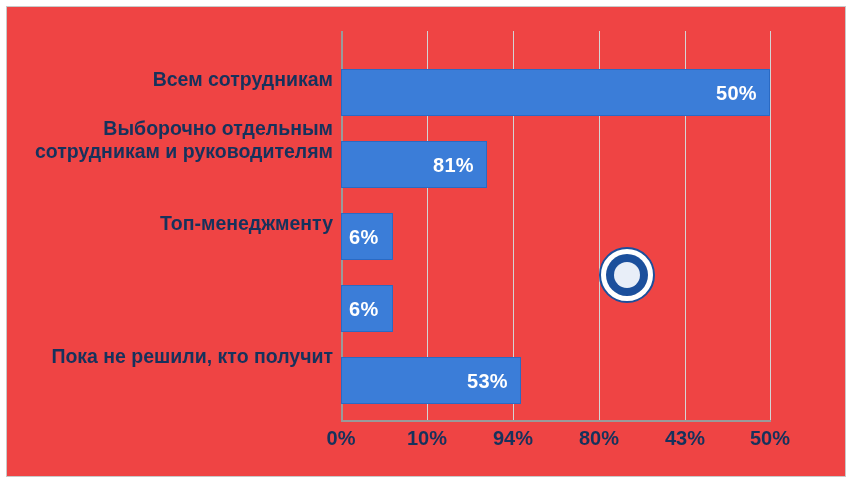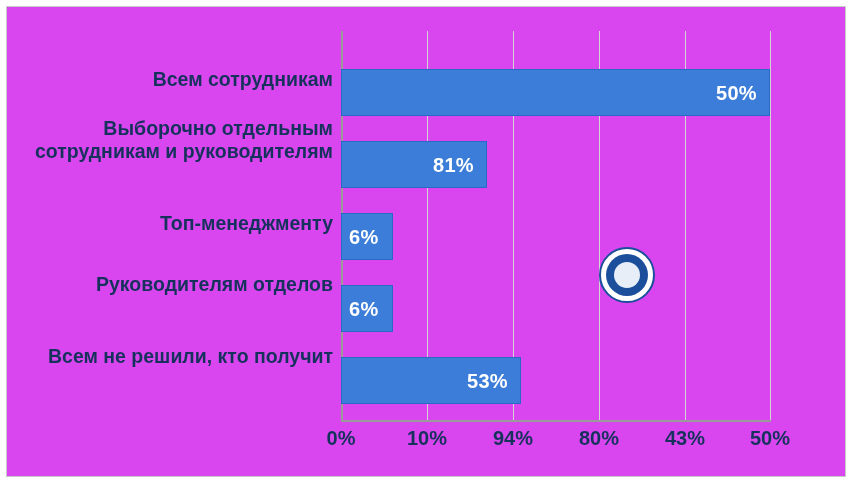--- a/index.html
+++ b/index.html
@@ -13,21 +13,21 @@
     font-family: "Liberation Sans", sans-serif;
     overflow: hidden;
   }
   .frame {
     position: absolute;
     left: 6px;
     top: 6px;
     width: 840px;
     height: 471px;
     border: 1px solid #c9c9c9;
-    background: #d946ef;
+    background: #ef4444;
     box-sizing: border-box;
   }
   .chart-area {
     position: absolute;
     left: 0;
     top: 0;
     width: 840px;
     height: 471px;
   }
 
@@ -208,22 +208,21 @@
           <div class="bar" style="width:180px"></div>
           <div class="bar-value" style="left:126px">53%</div>
         </div>
       </div>
     </div>
 
     <div class="cat-labels">
       <div class="cat-label" style="top:61px">Всем сотрудникам</div>
       <div class="cat-label" style="top:110px">Выборочно отдельным сотрудникам и руководителям</div>
       <div class="cat-label" style="top:205px">Топ-менеджменту</div>
-      <div class="cat-label" style="top:266px">Руководителям отделов</div>
-      <div class="cat-label" style="top:338px">Всем не решили, кто получит</div>
+      <div class="cat-label" style="top:338px">Пока не решили, кто получит</div>
     </div>
 
     <div class="axis-bottom"></div>
     <div>
       <div class="tick-label" style="left:334px">0%</div>
       <div class="tick-label" style="left:420px">10%</div>
       <div class="tick-label" style="left:506px">94%</div>
       <div class="tick-label" style="left:592px">80%</div>
       <div class="tick-label" style="left:678px">43%</div>
       <div class="tick-label" style="left:763px">50%</div>

